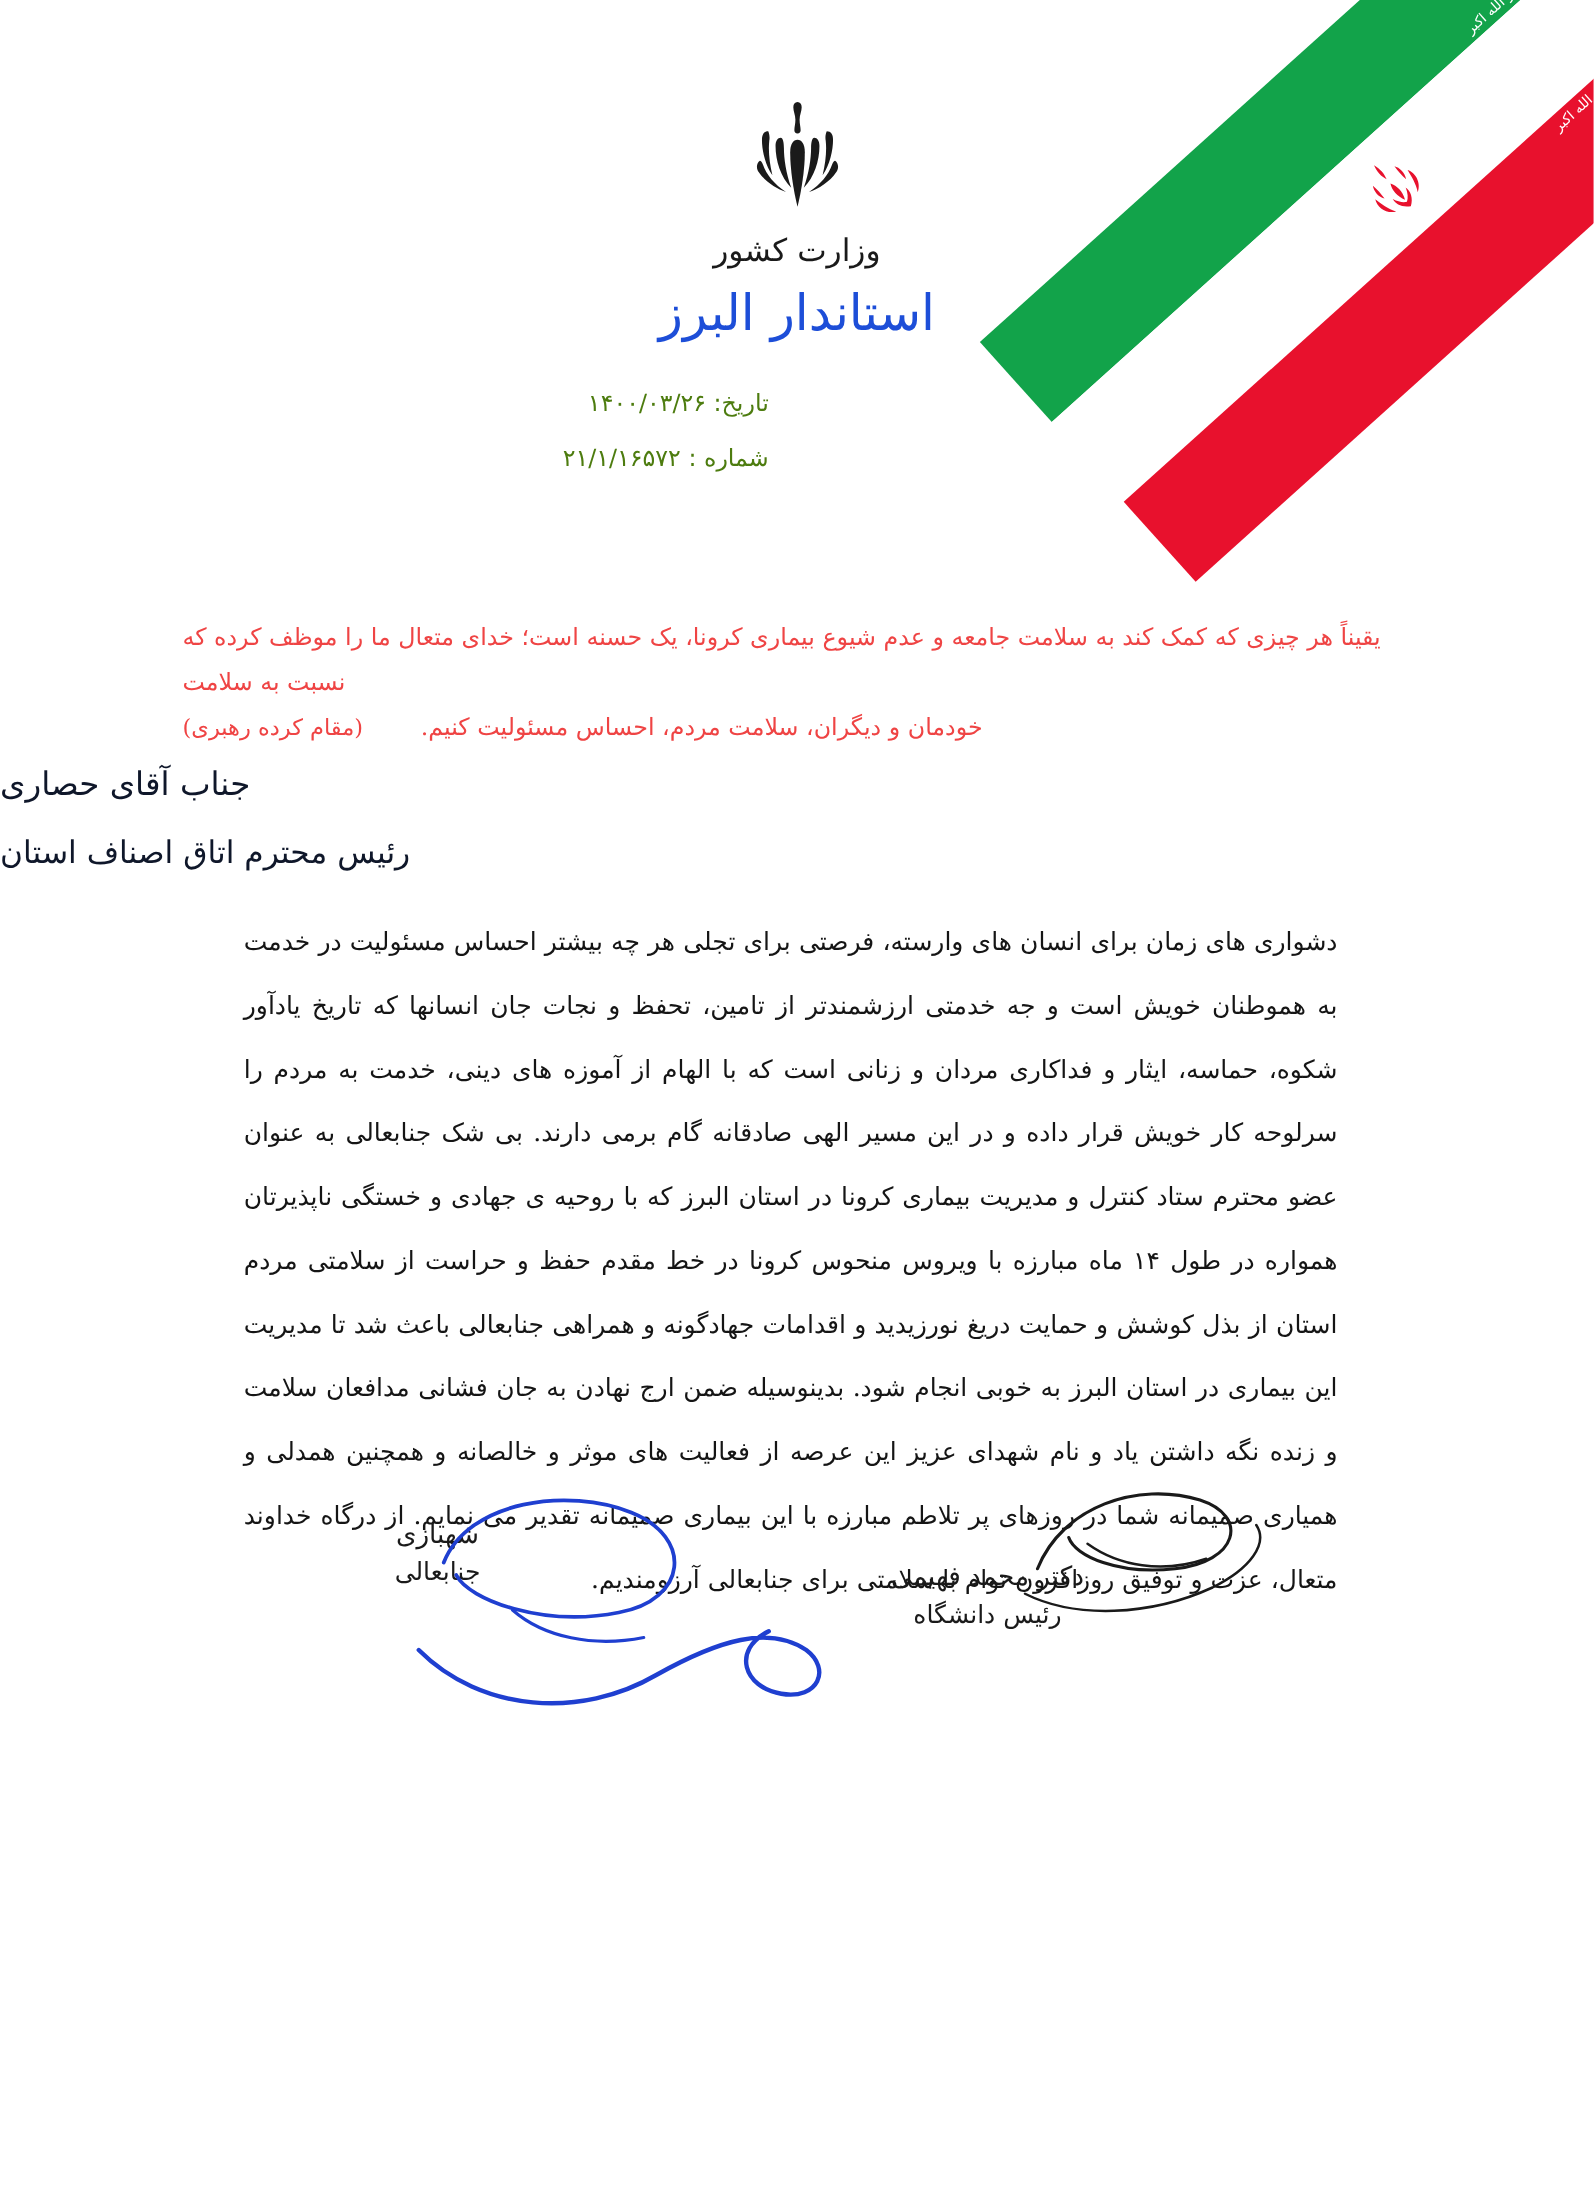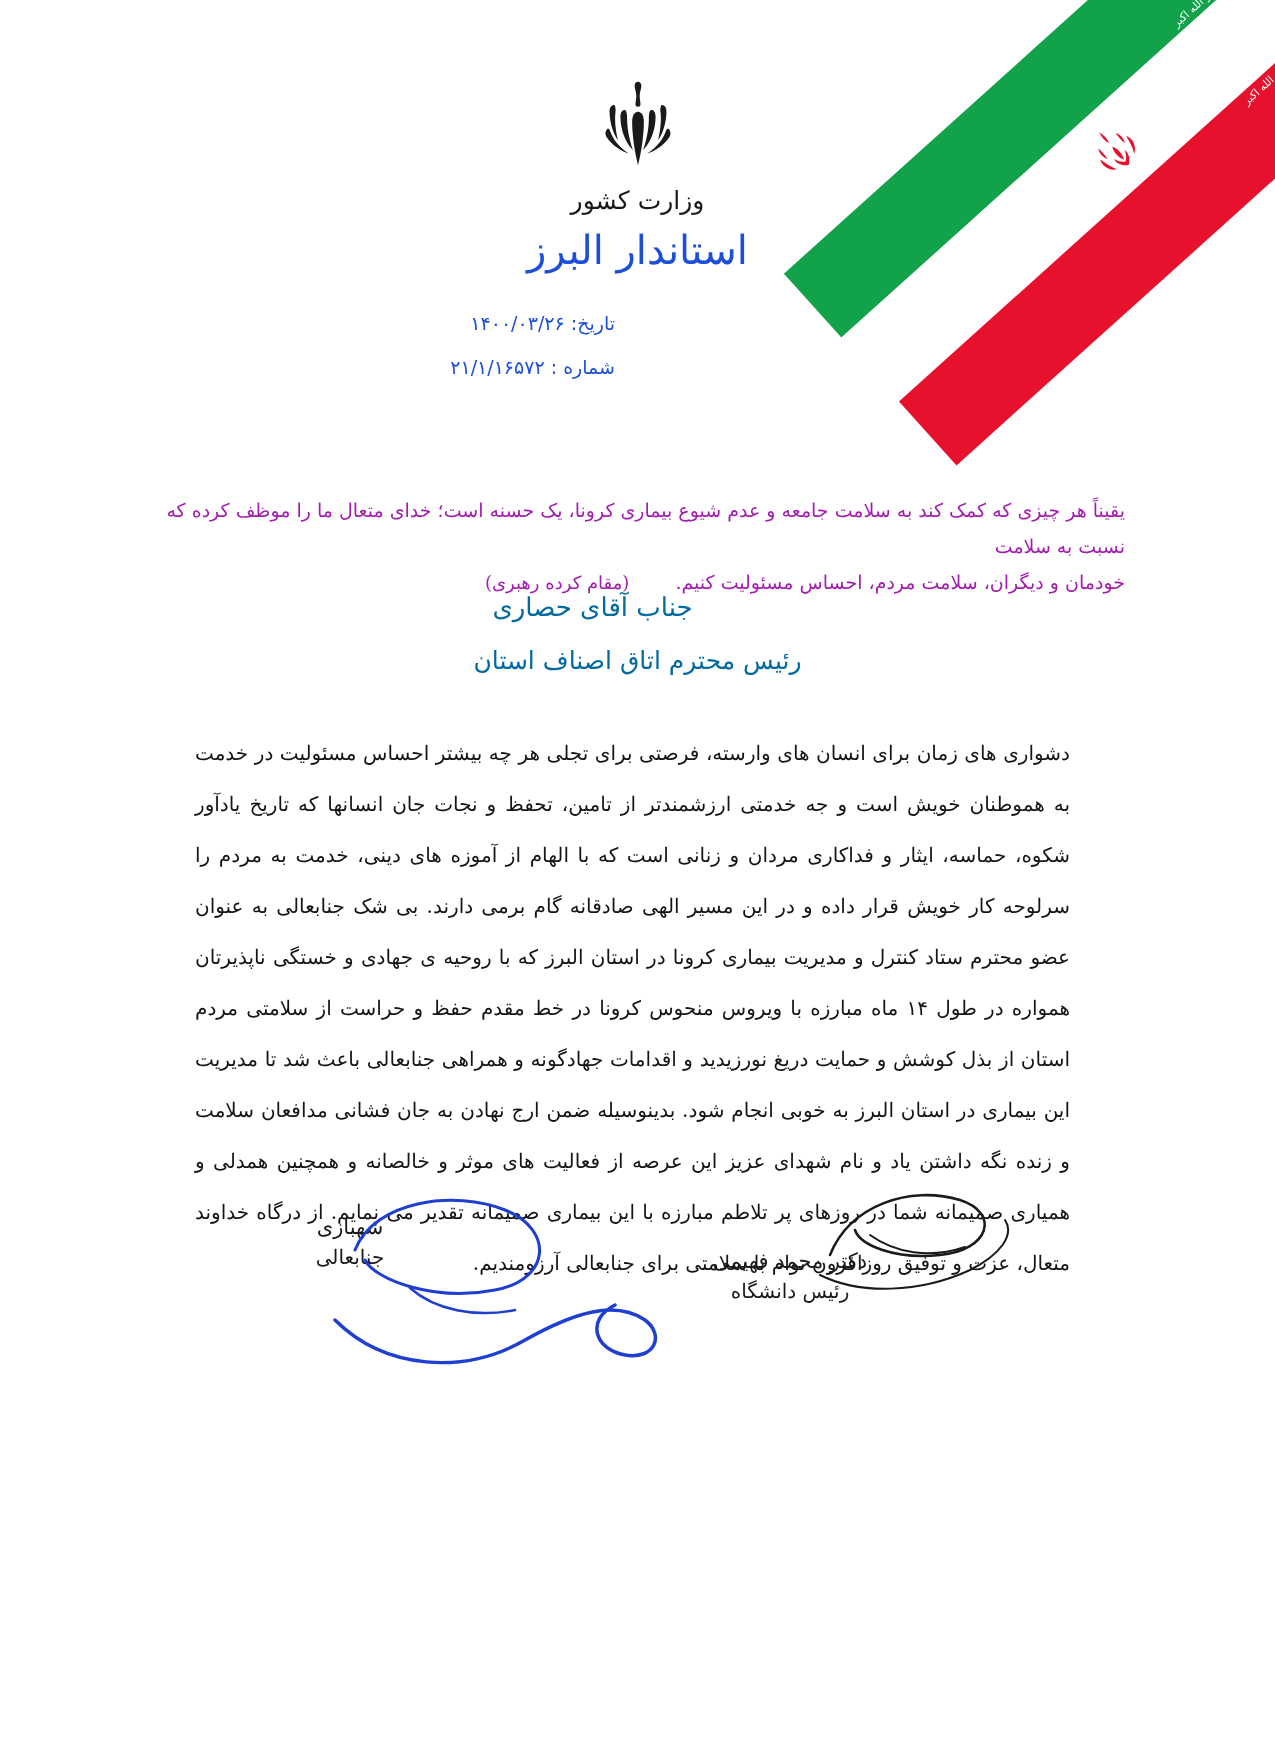--- a/index.html
+++ b/index.html
@@ -96,55 +96,55 @@
   
   .meta {
     position: absolute;
     top: 312px;
     right: 660px;
     text-align: right;
     direction: rtl;
   }
   .meta div {
     font-size: 19px;
-    color: #1d4ed8;
+    color: #4d7c0f;
     margin-bottom: 22px;
     font-family: "DejaVu Sans", "Liberation Sans", sans-serif;
   }
 
   
   .quote {
     position: absolute;
     top: 492px;
     right: 150px;
     left: 146px;
-    text-align: right;
-    direction: rtl;
-    color: #a21caf;
+    text-align: left;
+    direction: rtl;
+    color: #ef4444;
   }
   .quote-line {
     font-size: 19px;
     line-height: 36px;
     font-family: "DejaVu Serif", "Liberation Serif", serif;
   }
   .quote-attr {
     display: inline-block;
     margin-right: 40px;
     font-size: 18px;
   }
 
   
   .salutation {
     position: absolute;
-    top: 592px;
+    top: 612px;
     right: 0;
     width: 100%;
-    text-align: center;
-    direction: rtl;
-    color: #0369a1;
+    text-align: left;
+    direction: rtl;
+    color: #0f172a;
   }
   .salutation .line1 {
     font-size: 26px;
     margin-bottom: 24px;
     font-family: "DejaVu Serif", "Liberation Serif", serif;
     padding-right: 90px;
   }
   .salutation .line2 {
     font-size: 25px;
     font-family: "DejaVu Serif", "Liberation Serif", serif;

